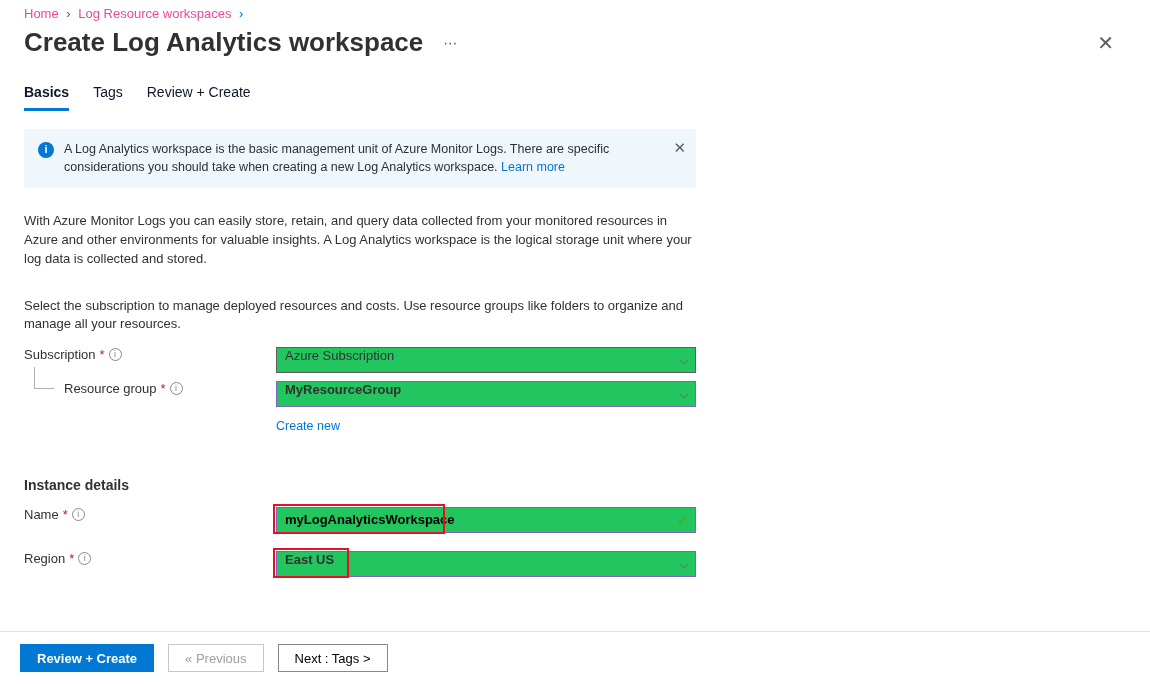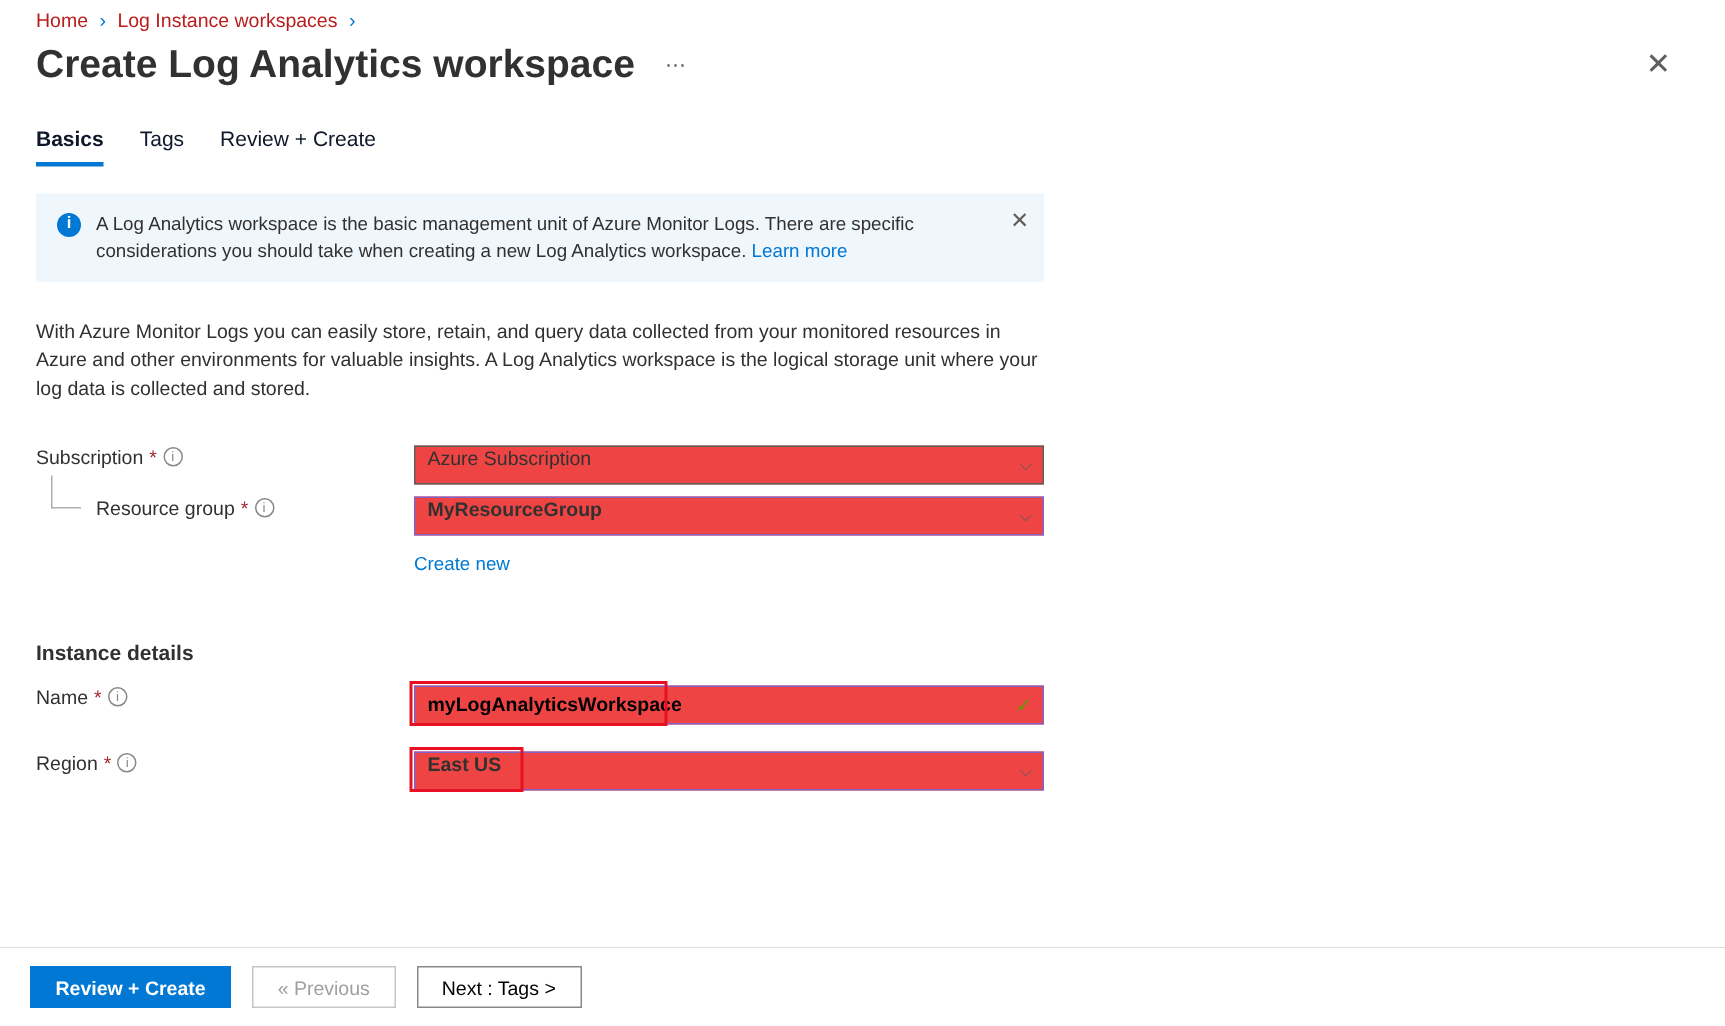--- a/index.html
+++ b/index.html
@@ -1,18 +1,18 @@
 <!DOCTYPE html>
 <html><head>
 <meta charset="utf-8">
 <style>
 * { box-sizing: border-box; margin: 0; padding: 0; }
 body { font-family: "Segoe UI", Arial, sans-serif; font-size: 13px; color: #323130; background: #fff; width: 1150px; }
 .breadcrumb { padding: 6px 24px 2px; font-size: 13px; color: #605e5c; }
-.breadcrumb a { color: #b91c1c; text-decoration: none; }
+.breadcrumb a { color: #ec4899; text-decoration: none; }
 .breadcrumb .sep { color: #0078d4; margin: 0 4px; }
 .header-row { display: flex; align-items: center; padding: 4px 24px 20px; }
 .page-title { font-size: 26px; font-weight: 600; flex: 0 0 auto; }
 .ellipsis { margin-left: 20px; color: #605e5c; font-size: 14px; letter-spacing: 2px; cursor: pointer; }
 .close-x { margin-left: auto; margin-right: 12px; cursor: pointer; color: #605e5c; font-size: 20px; line-height: 1; }
 .tabs { display: flex; gap: 24px; padding: 0 24px; border-bottom: 0; margin-bottom: 18px; }
 .tab { padding: 6px 0 8px; font-size: 14px; color: #0f172a; cursor: pointer; border-bottom: 3px solid transparent; }
 .tab.active { font-weight: 600; border-bottom-color: #0078d4; }
 .content { padding: 0 24px; max-width: 720px; }
 .infobox { background: #eff6fc; padding: 12px 36px 12px 14px; position: relative; display: flex; gap: 10px; font-size: 12.5px; line-height: 1.4; margin-bottom: 24px; }
@@ -22,39 +22,39 @@
 .desc { font-size: 13px; line-height: 1.45; margin-bottom: 28px; }
 .section-title { font-weight: 600; font-size: 14px; margin-bottom: 4px; }
 .section-sub { font-size: 13px; line-height: 1.4; margin-bottom: 14px; }
 .form-row { display: flex; align-items: flex-start; margin-bottom: 6px; min-height: 28px; }
 .form-label { flex: 0 0 252px; font-size: 13px; display: flex; align-items: center; gap: 4px; }
 .form-label.indented { padding-left: 40px; position: relative; }
 .tree-line { position: absolute; left: 10px; top: -14px; width: 20px; height: 22px; border-left: 1px solid #b0b0b0; border-bottom: 1px solid #b0b0b0; }
 .req { color: #a4262c; }
 .help-icon { width: 13px; height: 13px; border: 1px solid #8a8886; border-radius: 50%; display: inline-flex; align-items: center; justify-content: center; font-size: 9px; color: #8a8886; cursor: pointer; }
 .field-wrap { flex: 1; position: relative; }
-.select, .text-input { width: 100%; height: 26px; border: 1px solid #605e5c; padding: 0 15px 0 8px; font-size: 13px; font-family: inherit; background: #ef4444; }
+.select, .text-input { width: 100%; height: 26px; border: 1px solid #605e5c; padding: 0 15px 0 8px; font-size: 13px; font-family: inherit; background: #22c55e; }
 .select.active-border, .text-input.active-border { border-color: #8661c5; font-weight: bold; }
 .chev { position: absolute; right: 8px; top: 50%; transform: translateY(-50%); pointer-events: none; color: #605e5c; font-size: 11px; }
 .check { position: absolute; right: 8px; top: 50%; transform: translateY(-50%); color: #57a300; font-size: 13px; }
 .link-small { color: #0078d4; font-size: 12.5px; text-decoration: none; display: inline-block; margin-top: 4px; cursor: pointer; }
 .highlight-red { position: absolute; border: 2.5px solid #e81123; pointer-events: none; }
 .footer { position: fixed; bottom: 0; left: 0; width: 1150px; background: #fff; border-top: 1px solid #e1dfdd; padding: 12px 20px; display: flex; gap: 14px; }
 .btn { height: 28px; padding: 0 16px; font-size: 13px; font-family: inherit; cursor: pointer; border: 1px solid #8a8886; background: #fff; }
 .btn.primary { background: #0078d4; border-color: #0078d4; color: #fff; font-weight: 600; }
 .btn.disabled { color: #a19f9d; border-color: #c8c6c4; cursor: default; }
 .gap-block { height: 28px; }
 </style>
 </head>
 <body>
 
 <div class="breadcrumb">
   <a>Home</a>
   <span class="sep">›</span>
-  <a>Log Instance workspaces</a>
+  <a>Log Resource workspaces</a>
   <span class="sep">›</span>
 </div>
 
 <div class="header-row">
   <h1 class="page-title">Create Log Analytics workspace</h1>
   <span class="ellipsis">⋯</span>
   <span class="close-x">✕</span>
 </div>
 
 <div class="tabs">
@@ -67,20 +67,21 @@
   <div class="infobox">
     <div class="info-icon">i</div>
     <div>
       <span>A Log Analytics workspace is the basic management unit of Azure Monitor Logs. There are specific considerations you should take when creating a new Log Analytics workspace. </span><a>Learn more</a>
     </div>
     <span class="infobox-dismiss">✕</span>
   </div>
 
   <p class="desc">With Azure Monitor Logs you can easily store, retain, and query data collected from your monitored resources in Azure and other environments for valuable insights. A Log Analytics workspace is the logical storage unit where your log data is collected and stored.</p>
 
+  <p class="section-sub">Select the subscription to manage deployed resources and costs. Use resource groups like folders to organize and manage all your resources.</p>
 
   <div class="form-row">
     <div class="form-label">
       <span>Subscription</span>
       <span class="req">*</span>
       <span class="help-icon">i</span>
     </div>
     <div class="field-wrap">
       <div class="select">Azure Subscription</div>
       <span class="chev">⌵</span>

